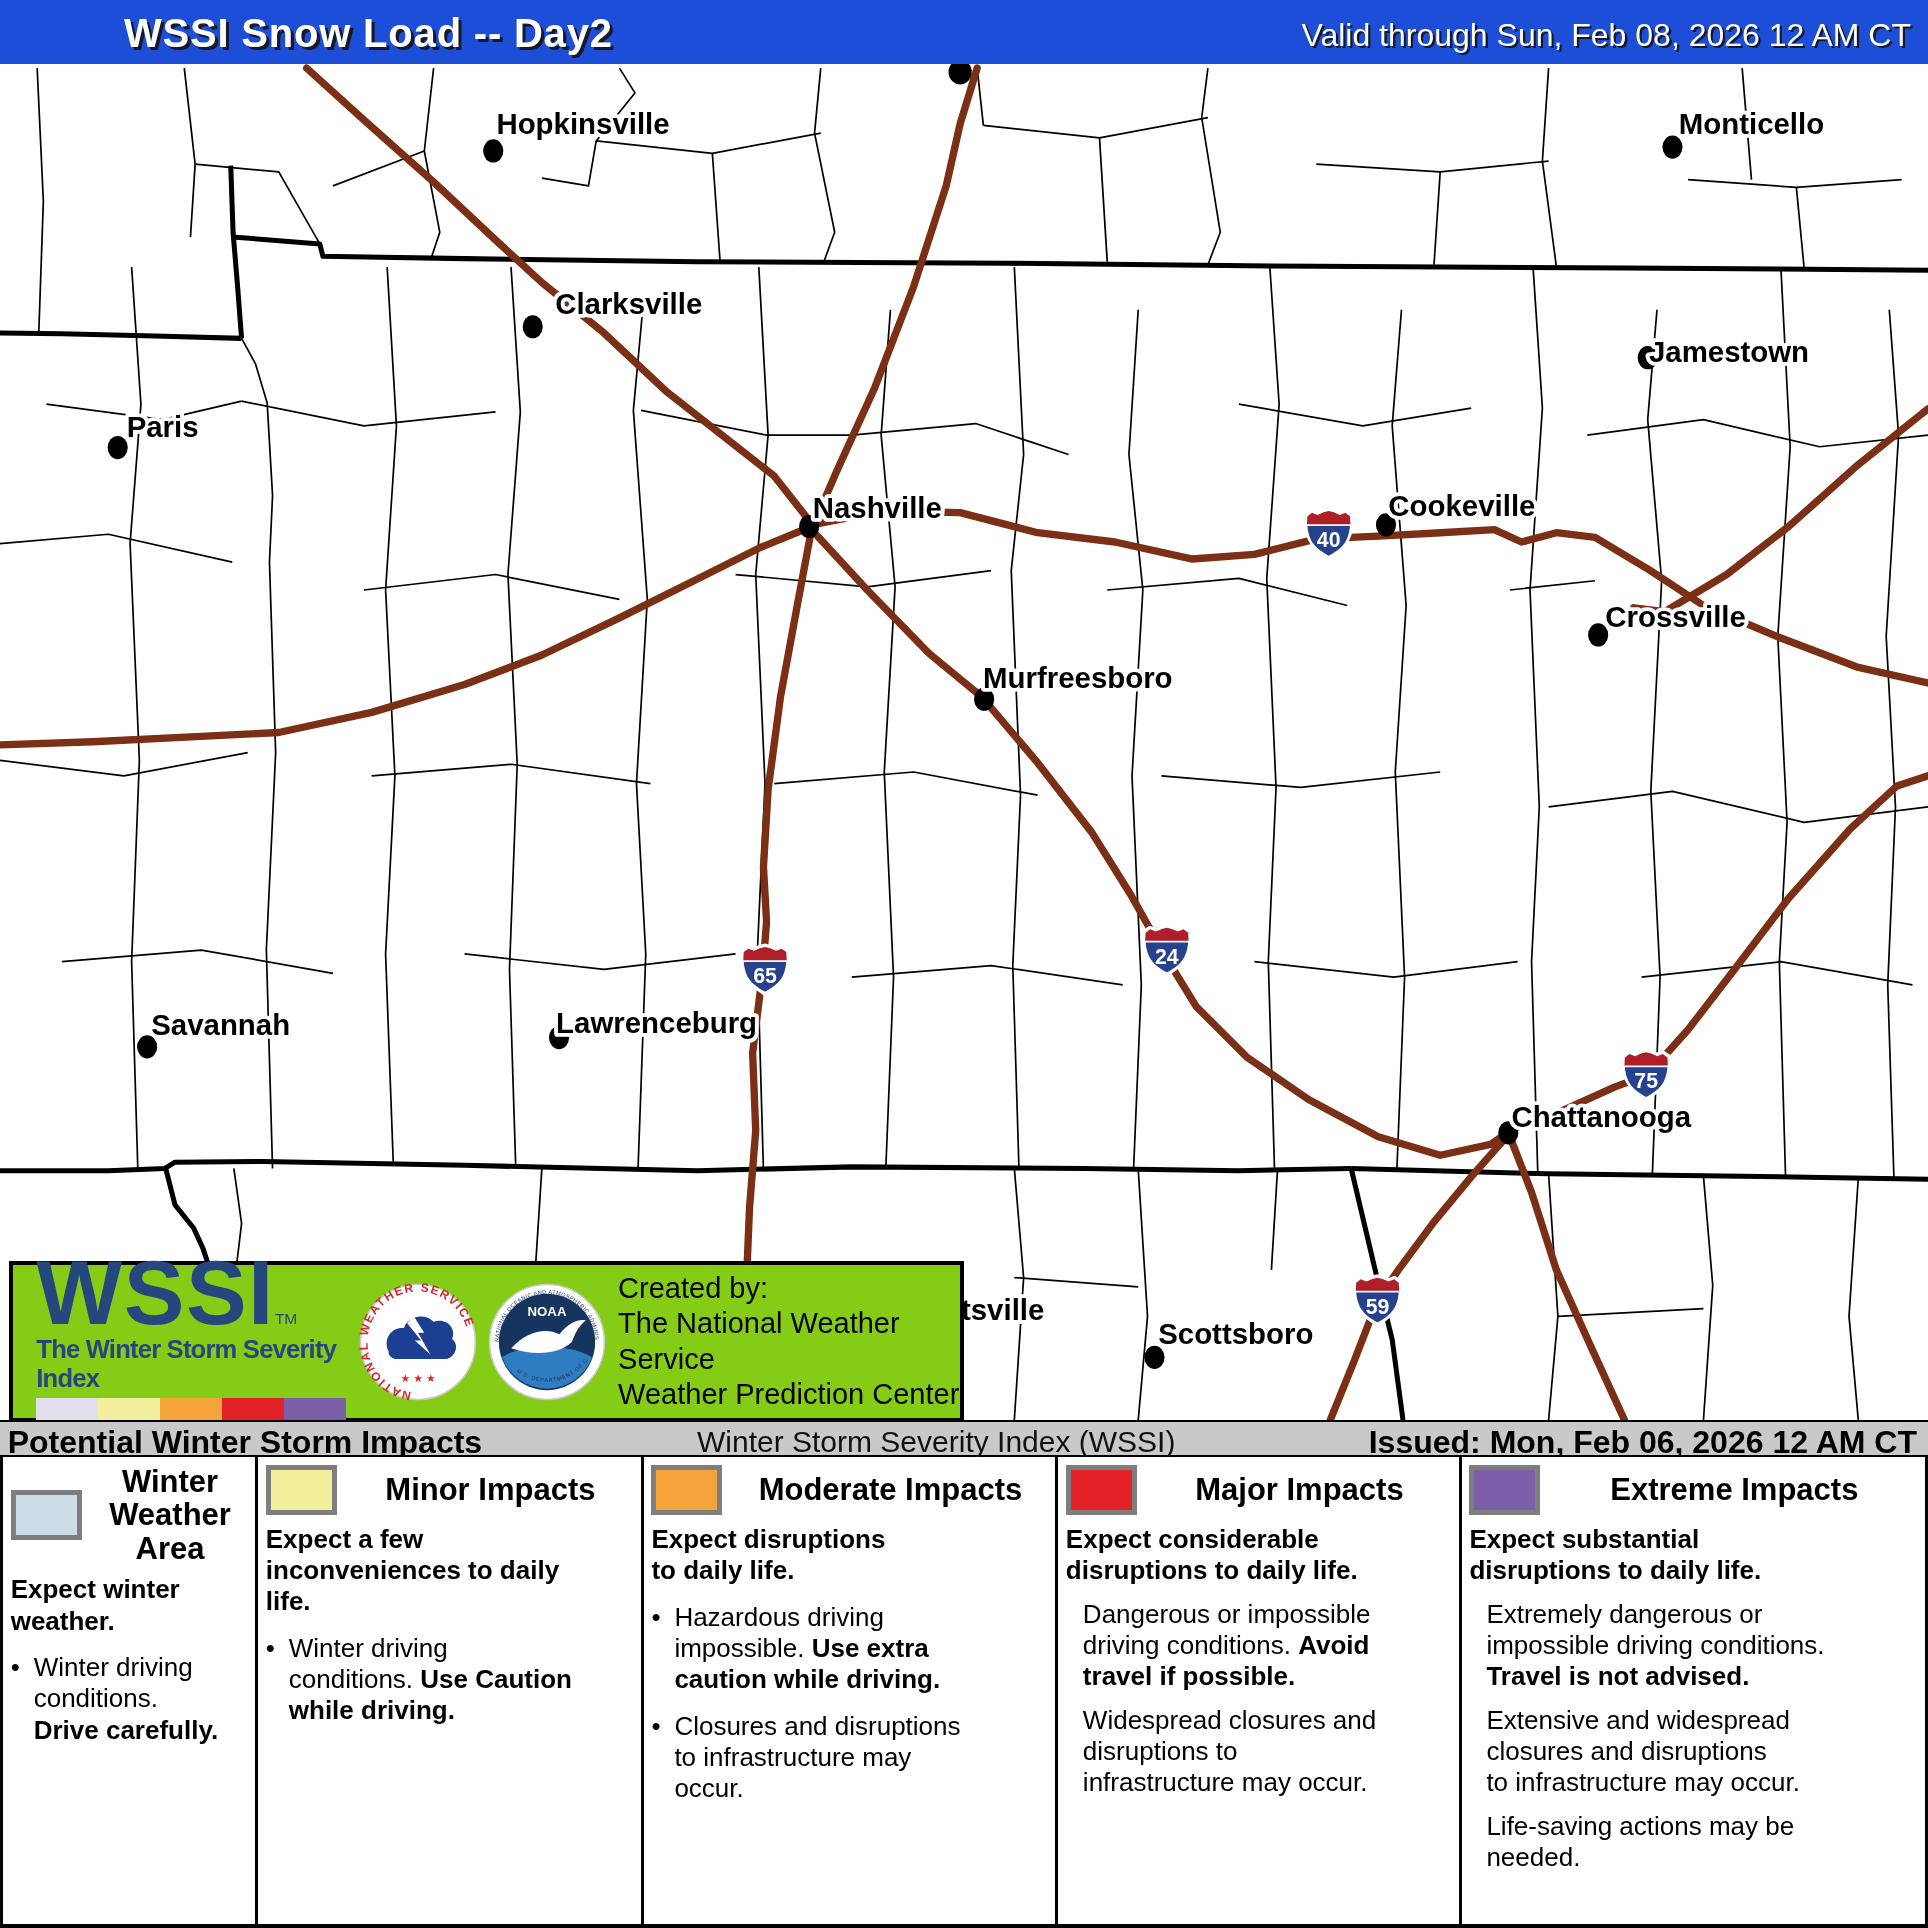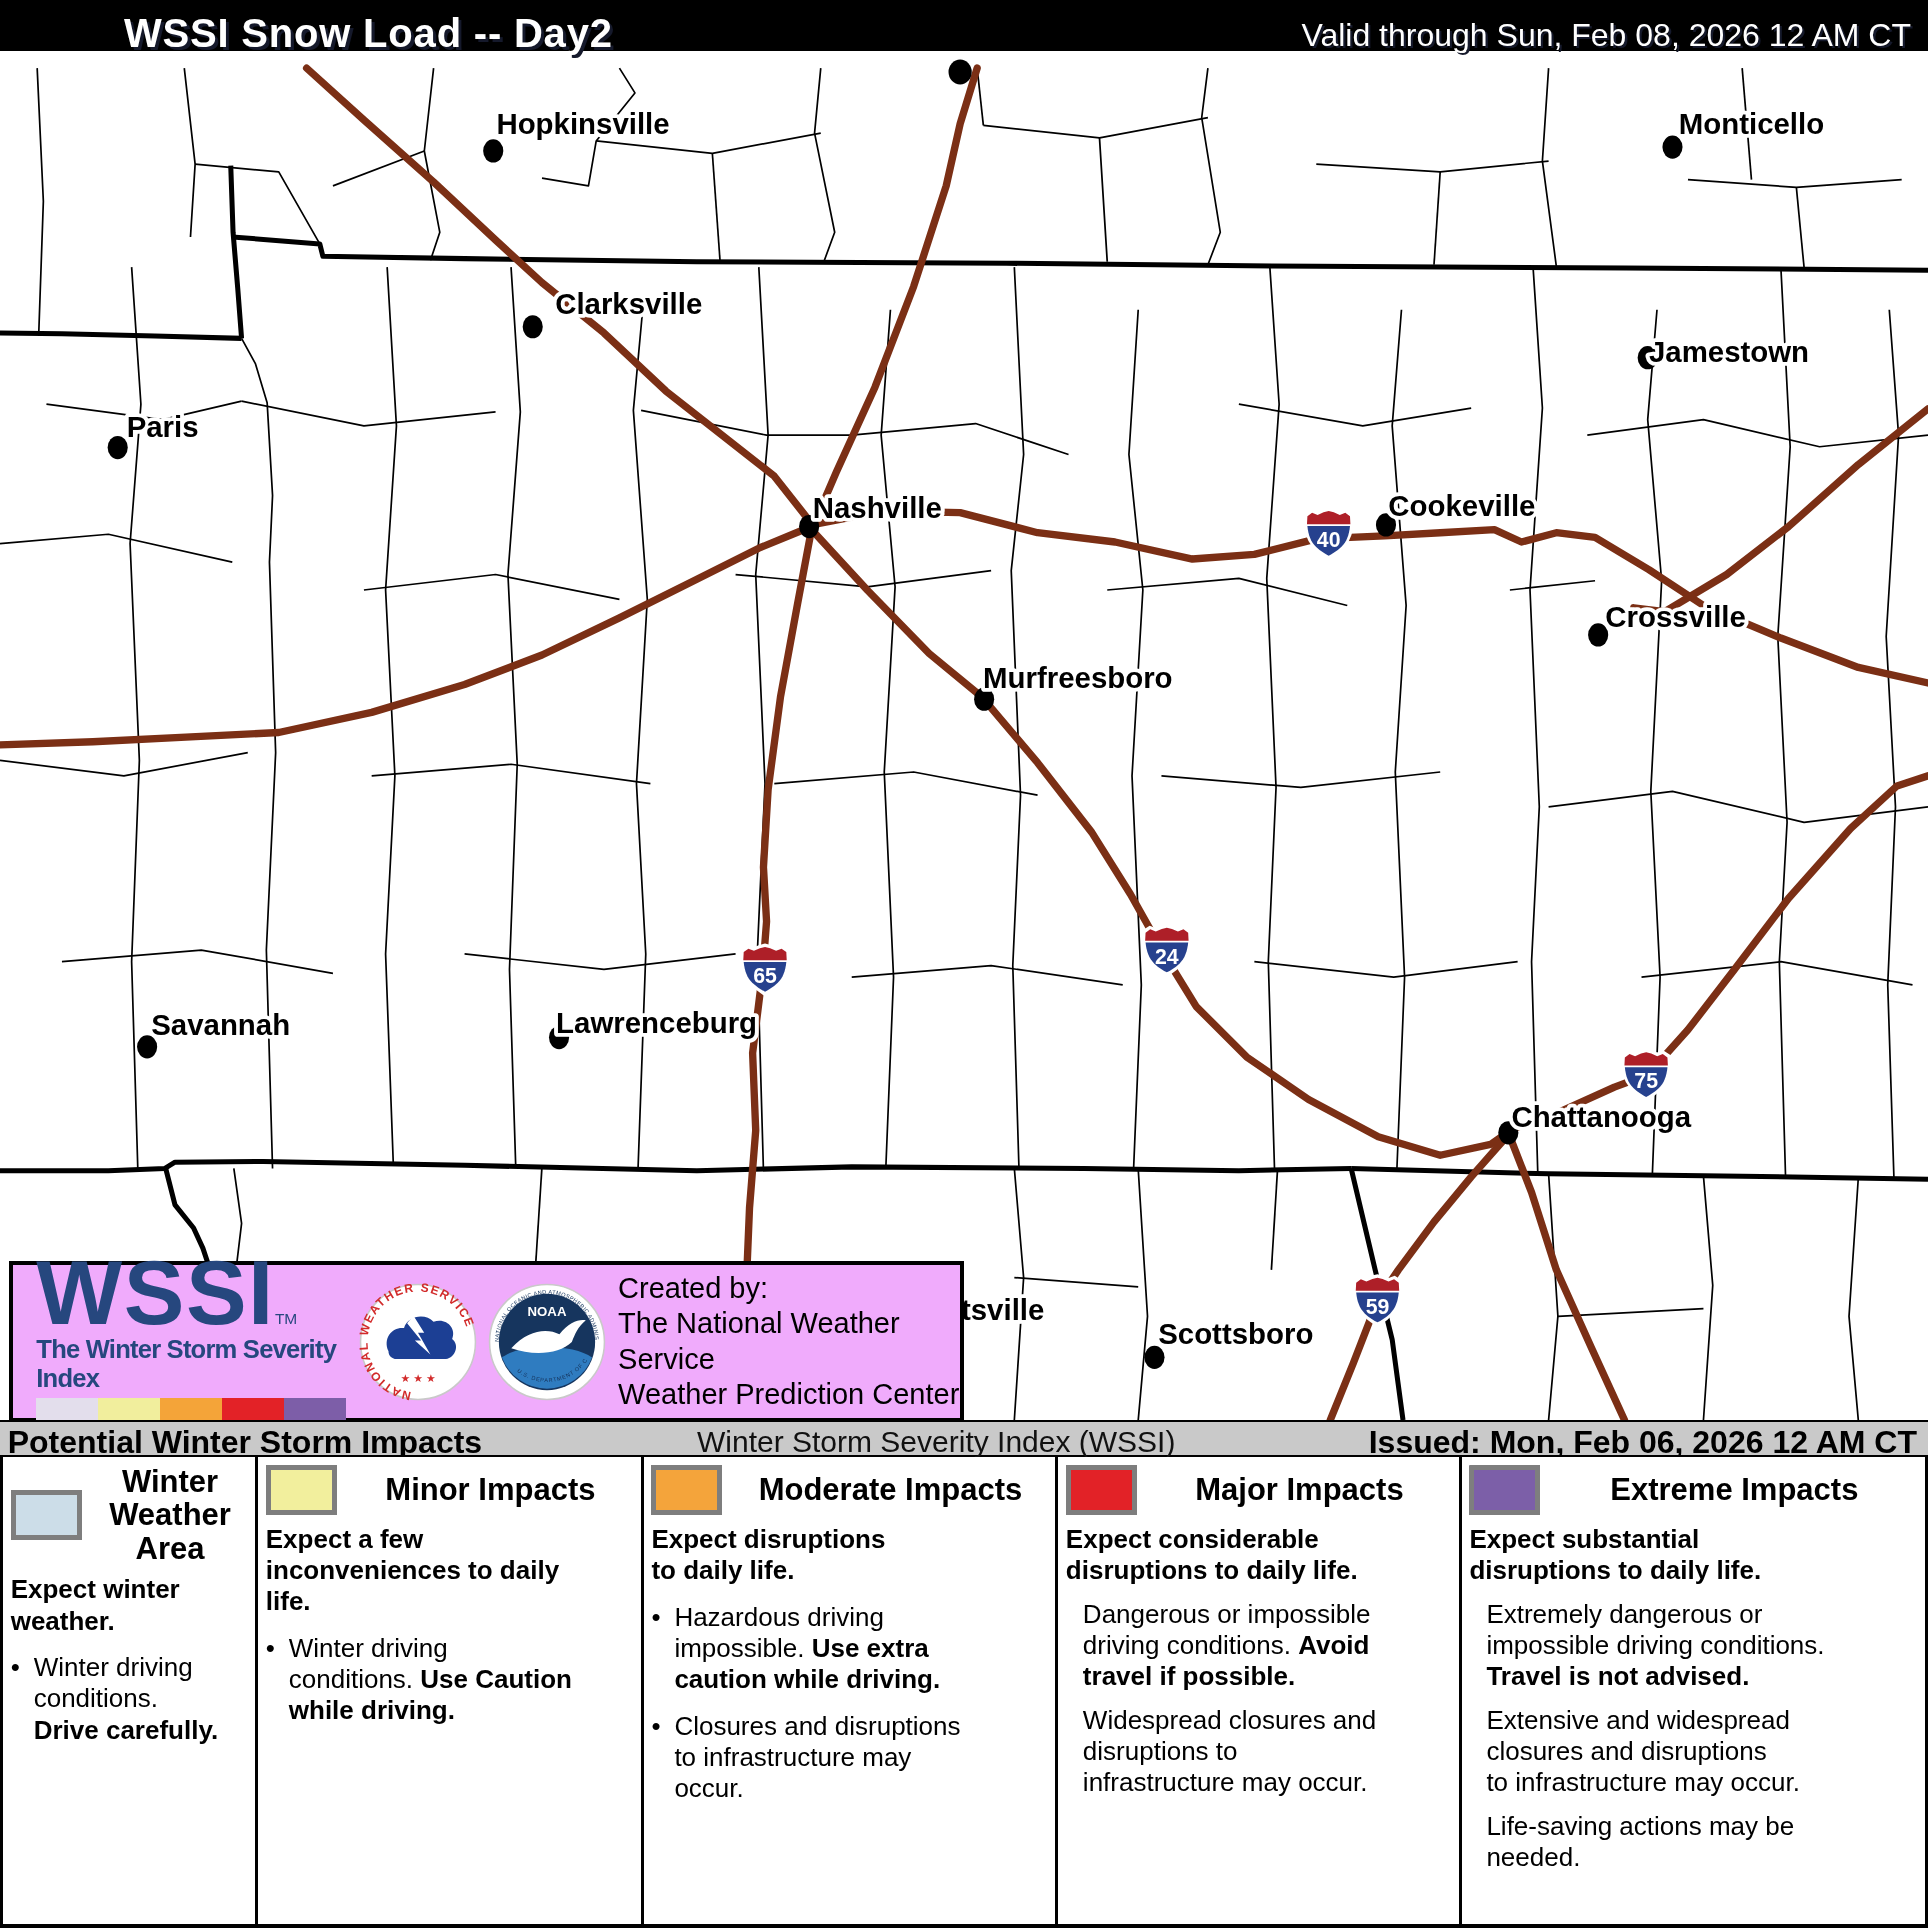--- a/index.html
+++ b/index.html
@@ -1,27 +1,27 @@
 <!DOCTYPE html>
 <html style="font-size:12.4px"><head>
 <meta charset="utf-8">
 <style>
   html,body{margin:0;padding:0;background:#fff;}
   #app{position:relative;width:1928px;height:1928px;background:#fff;overflow:hidden;
        font-family:"Liberation Sans",sans-serif;}
   
-  #header{position:absolute;left:0;top:0;width:1928px;height:51px;background:#000000;z-index:30;}
+  #header{position:absolute;left:0;top:0;width:1928px;height:64px;background:#1d4ed8;z-index:30;}
   #hdr-title{position:absolute;left:124px;top:11px;font-size:40px;font-weight:bold;color:#fff;
              text-shadow:3.1px 3.1px 0 #15192b;letter-spacing:0.8px;}
   #hdr-valid{position:absolute;right:17px;top:17px;font-size:32px;color:#fff;
              text-shadow:2.3px 2.3px 0 #15192b;}
   
   #map-svg{position:absolute;left:0;top:0;z-index:5;}
   
-  #logo-box{position:absolute;left:9.3px;top:1261px;width:955px;height:161px;background:#f0abfc;
+  #logo-box{position:absolute;left:9.3px;top:1261px;width:955px;height:161px;background:#84cc16;
             border:4.6px solid #000;z-index:20;box-sizing:border-box;display:flex;align-items:center;}
   #wssi-block{width:352px;padding-left:23px;position:relative;}
   #wssi-word{font-size:91px;font-weight:bold;color:#26477E;line-height:0.9;letter-spacing:1.5px;}
   #wssi-tm{font-size:15.5px;color:#26477E;vertical-align:baseline;}
   #wssi-tag{font-size:25.6px;font-weight:bold;color:#26477E;margin-top:1.5px;letter-spacing:-0.8px;}
   #wssi-strip{display:flex;margin-top:4.6px;height:34px;width:310px;}
   #wssi-strip div{flex:1;}
   .seal{margin-left:11px;flex:0 0 auto;}
   #credit{margin-left:12px;font-size:29px;color:#000;line-height:1.22;}
   

